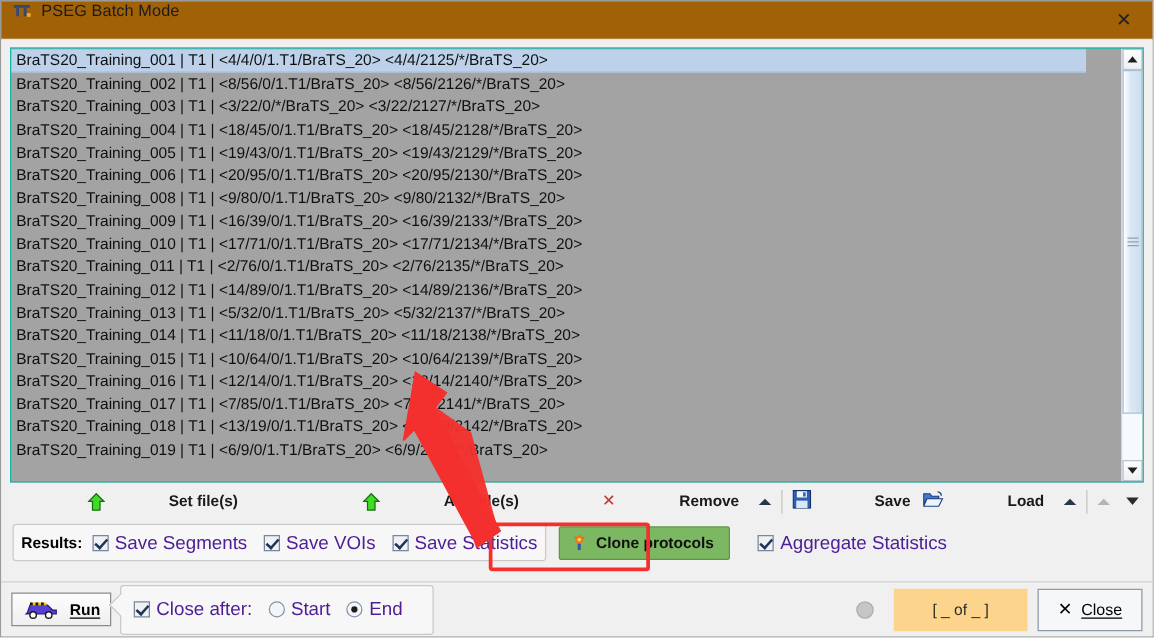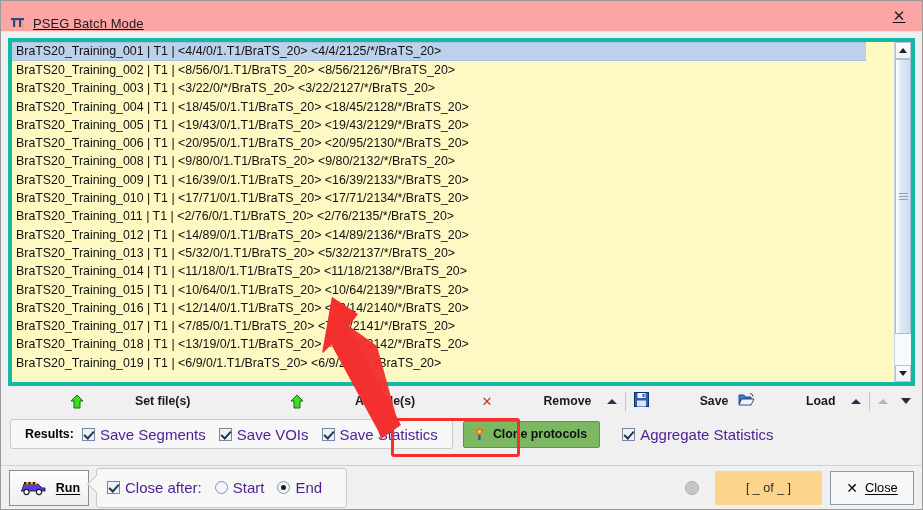--- a/index.html
+++ b/index.html
@@ -16,26 +16,25 @@
     width: 923px; height: 510px;
     background: #f0f0f0;
     border: 1px solid #9a9a9a;
     display: flex;
     flex-direction: column;
   }
 
   
   .titlebar {
     height: 31px;
-    background: #fca5a5;
+    background: #a16207;
     display: flex;
-    align-items: flex-end;
+    align-items: flex-start;
     flex: 0 0 31px;
     border-bottom: 1px solid #e6e6e6;
-    text-decoration: underline;
   }
   .title-icon {
     width: 16px; height: 16px;
     margin-left: 9px; margin-right: 7px;
     position: relative;
     flex: 0 0 16px;
   }
   .title-text {
     font-size: 13px;
     color: #1b1b1b;
@@ -56,22 +55,22 @@
     display: flex;
     flex-direction: column;
     background: #f0f0f0;
   }
 
   
   .listbox {
     position: relative;
     height: 348px;
     flex: 0 0 348px;
-    border: 4px solid #14b8a6;
-    background: #fef9c3;
+    border: 1px solid #14b8a6;
+    background: #a3a3a3;
     display: flex;
     overflow: hidden;
     gap: 28px;
   }
   .list-items {
     flex: 1 1 auto;
     overflow: hidden;
     padding: 0;
   }
   .list-row {
@@ -165,21 +164,21 @@
     display: flex; align-items: center;
     position: relative;
     padding: 0 2px;
   }
   .results-panel {
     height: 30px;
     border: 1px solid #c9c9c9;
     border-radius: 3px;
     background: #f7f7f7;
     display: flex; align-items: center;
-    padding: 0 14px;
+    padding: 0 6px;
     margin-right: 10px;
     justify-content: flex-end;
   }
   .results-label { font-weight: bold; font-size: 12.4px; margin-right: 8px; }
   .cbx-wrap { display: flex; align-items: center; margin-right: 13px; white-space: nowrap; }
   .cbx {
     width: 13px; height: 13px; flex: 0 0 13px;
     background: #eef1f5;
     border: 1px solid #7a8699;
     margin-right: 5px;
@@ -219,21 +218,21 @@
 
   
   .bottombar {
     height: 44px; flex: 0 0 44px;
     background: #f0f0f0;
     border-top: 1px solid #d0d0d0;
     display: flex; align-items: center;
     padding: 0 8px;
   }
   .run-btn {
-    height: 36px; width: 80px;
+    height: 27px; width: 80px;
     border: 1px solid #8d8d8d;
     background: linear-gradient(#fdfdfd,#efefef);
     display: flex; align-items: center; justify-content: center;
     gap: 8px;
     font-size: 12.5px; font-weight: bold;
   }
   .run-label { text-decoration: underline; text-underline-offset: 2px; }
   .closeafter-panel {
     height: 40px;
     margin-left: 7px;

